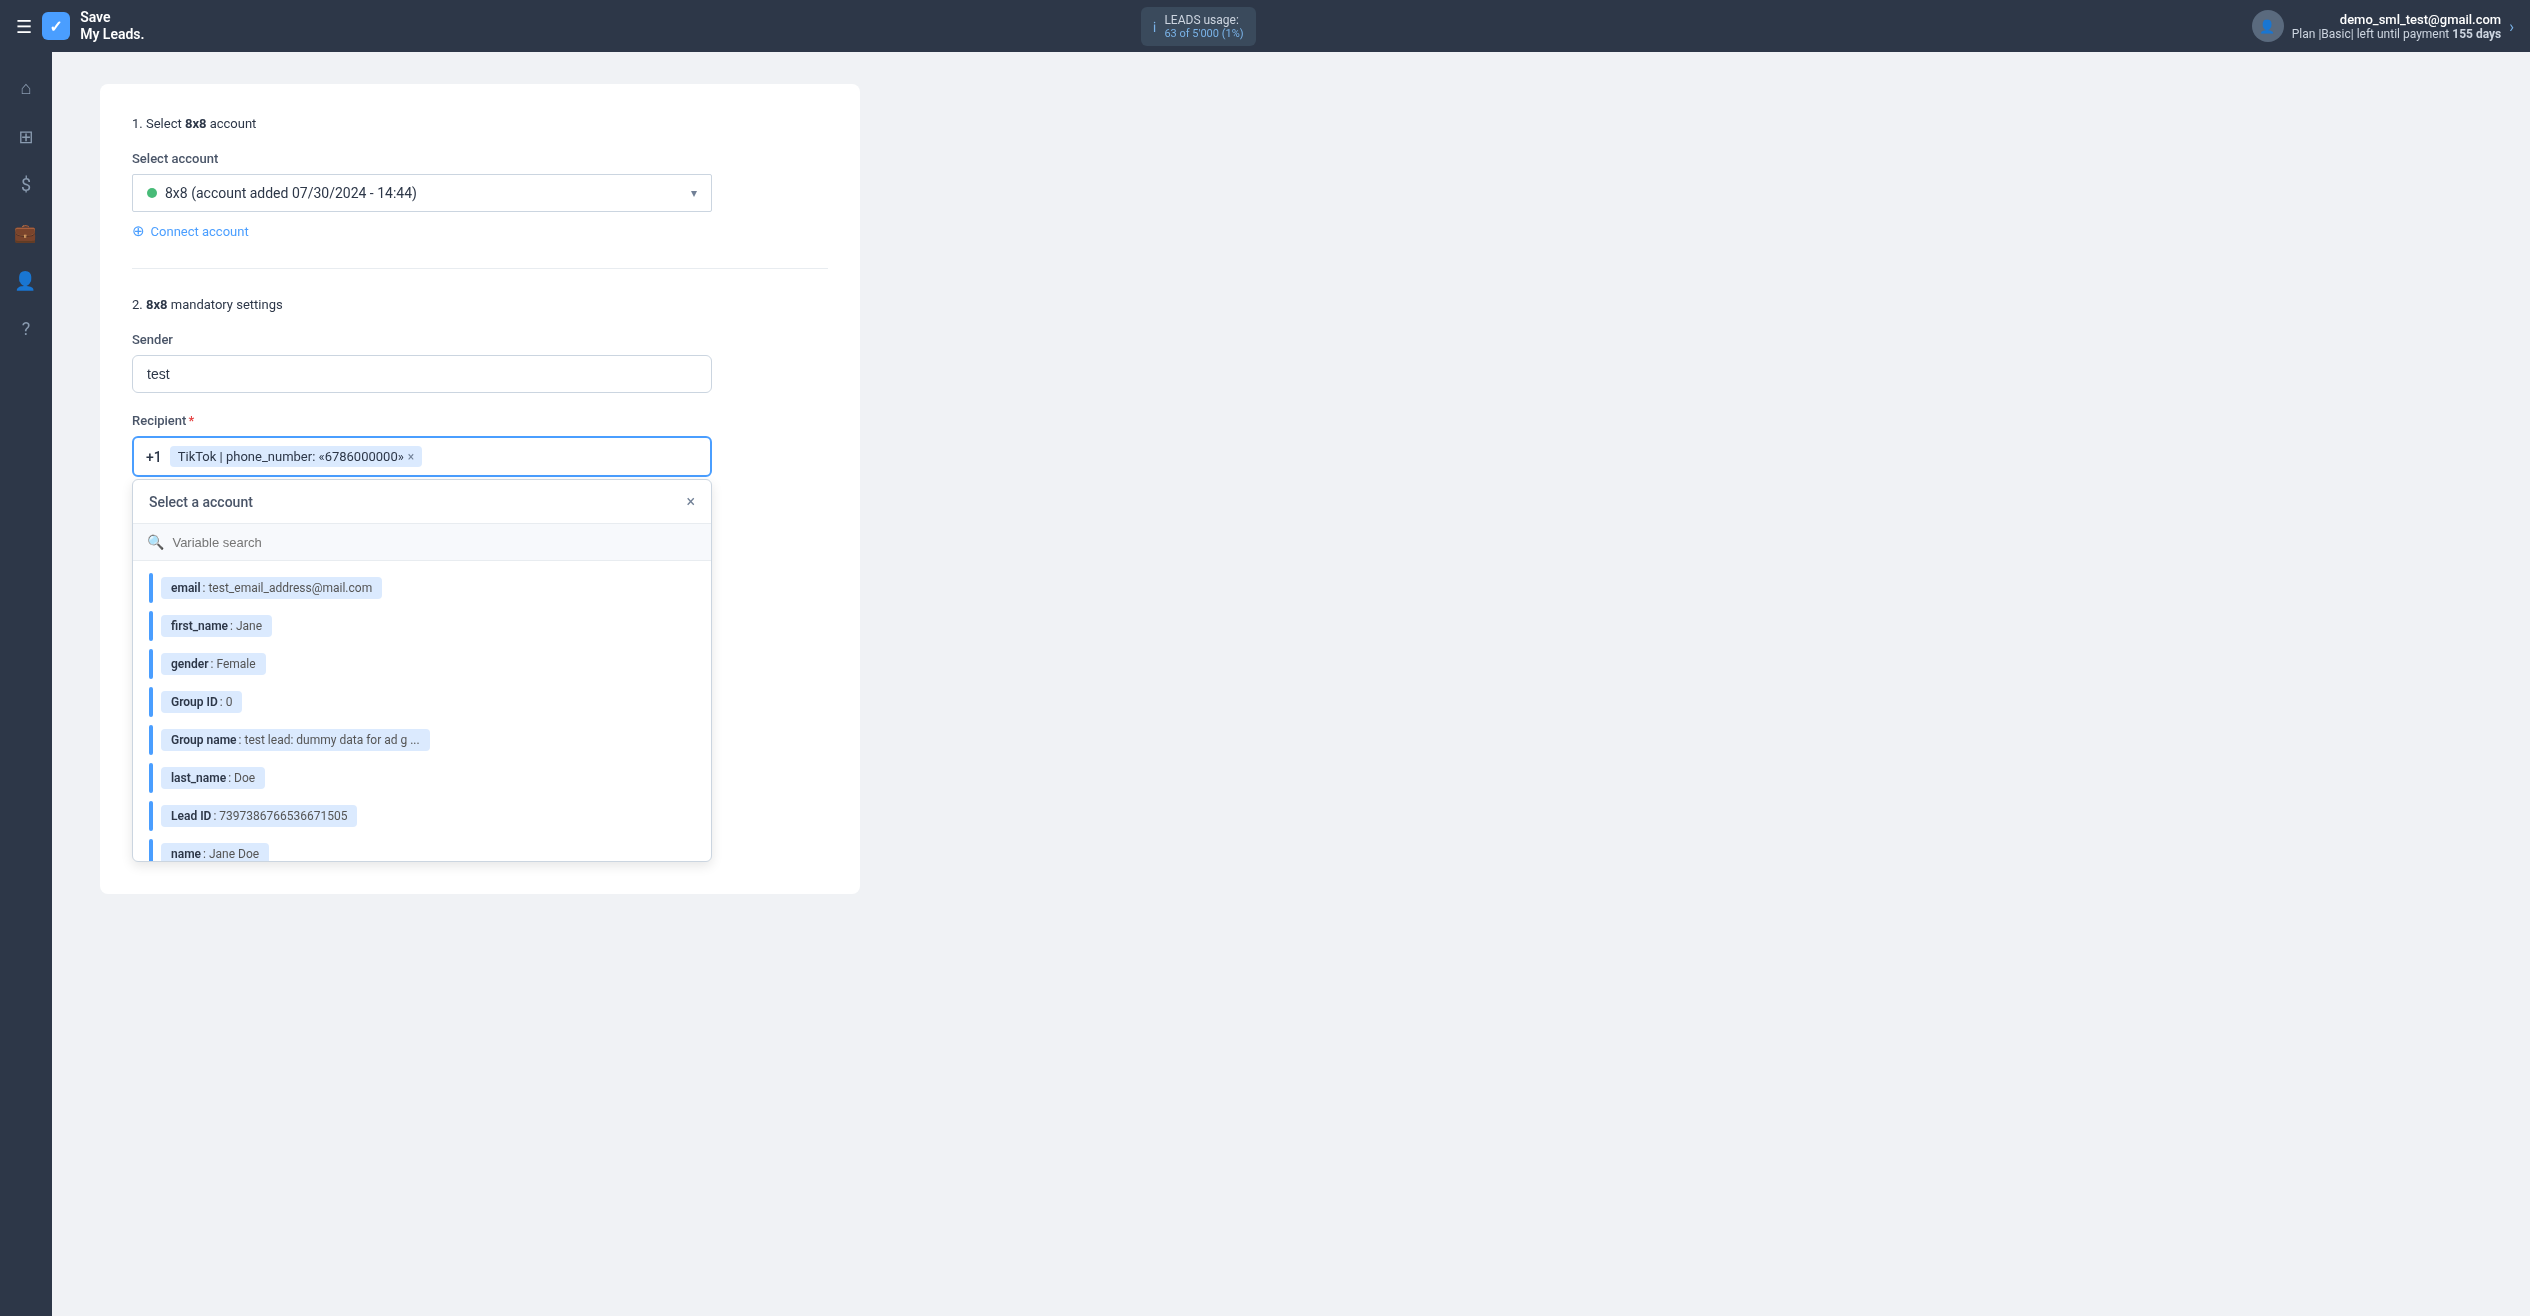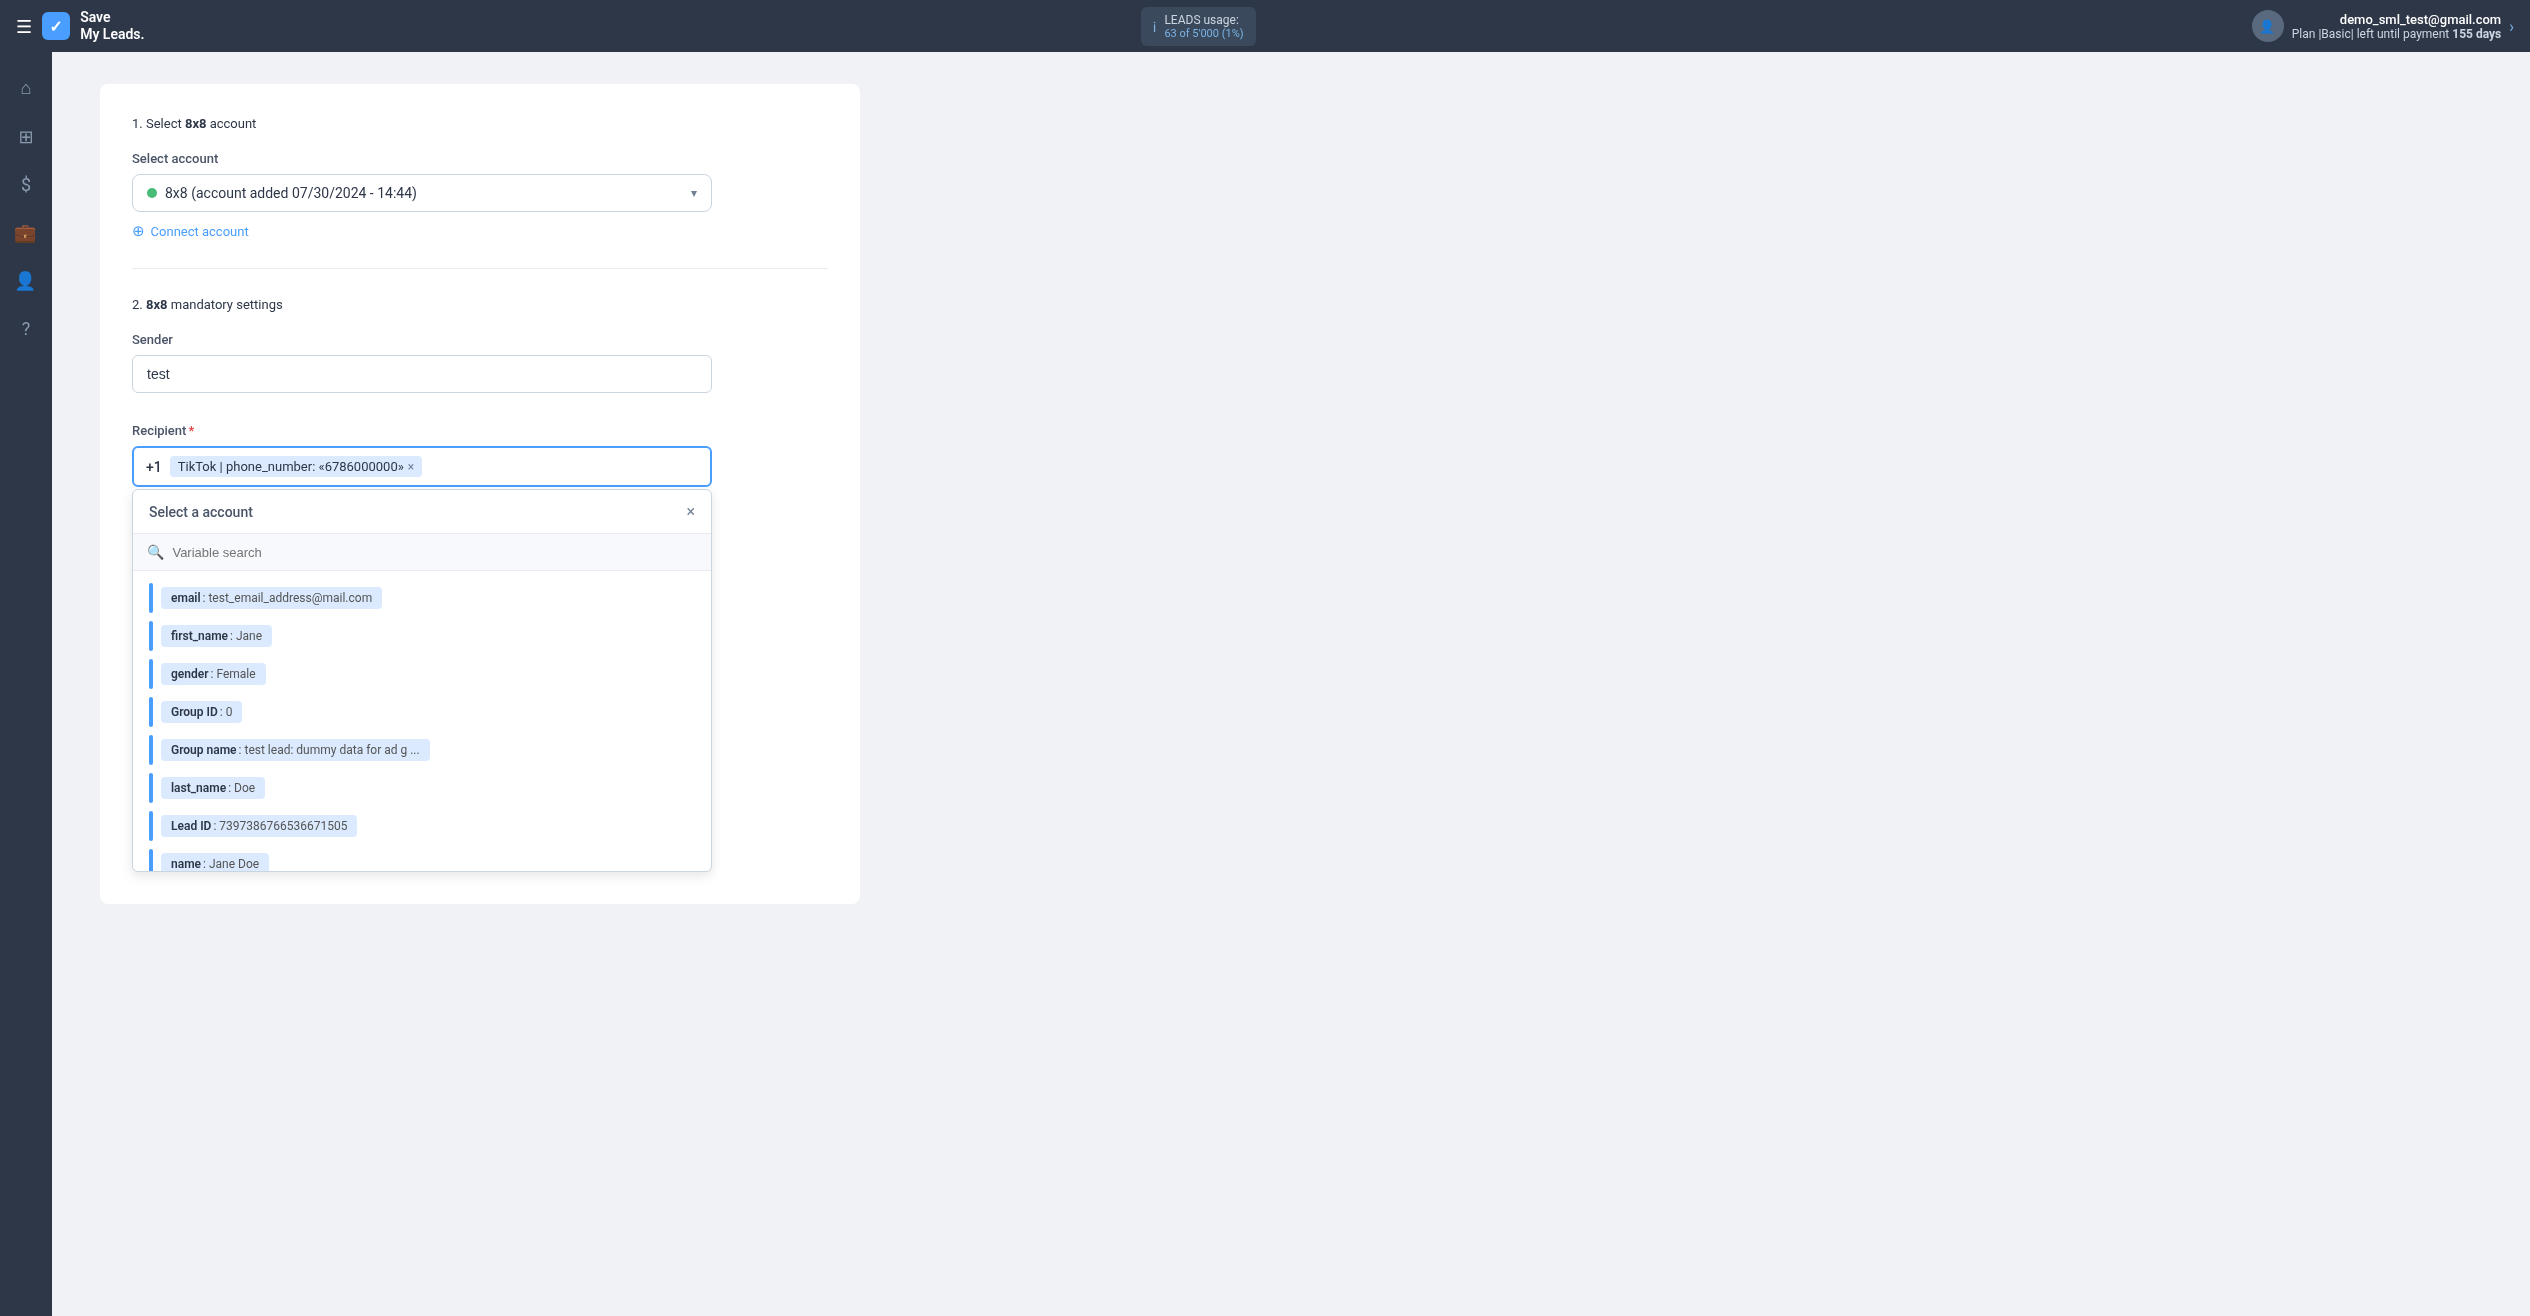--- a/index.html
+++ b/index.html
@@ -66,21 +66,21 @@
     .section-header strong { font-weight: 700; }
 
     
     .field-label {
       font-size: 13px; color: #4a5568; margin-bottom: 8px; font-weight: 500;
     }
     .field-label .required { color: #e53e3e; margin-left: 2px; }
 
     
     .select-box {
-      border: 1px solid #cbd5e0; border-radius: 8px; padding: 10px 14px;
+      border: 1px solid #cbd5e0; border-radius: 2px; padding: 10px 14px;
       display: flex; align-items: center; justify-content: space-between;
       cursor: pointer; background: #fff; width: 580px;
     }
     .select-box-left { display: flex; align-items: center; gap: 8px; }
     .green-dot { width: 10px; height: 10px; background: #48bb78; border-radius: 50%; }
     .select-value { font-size: 14px; color: #2d3748; }
     .chevron-down { color: #718096; font-size: 12px; }
 
     
     .connect-link {
@@ -233,21 +233,21 @@
     <hr class="section-divider">
 
     
     <div class="section-header">
       <span>2. </span><strong>8x8</strong><span> mandatory settings</span>
     </div>
 
     <div class="field-label">Sender</div>
     <input class="text-input" type="text" value="test" style="">
 
-    <div style="margin-top: 30px;">
+    <div style="margin-top: 20px;">
       <div class="field-label">
         <span>Recipient</span><span class="required">*</span>
       </div>
 
       <div class="recipient-field">
         <span class="phone-prefix">+1</span>
         <div class="tag-chip">
           <span>TikTok | phone_number: «6786000000»</span>
           <span class="tag-close">×</span>
         </div>

